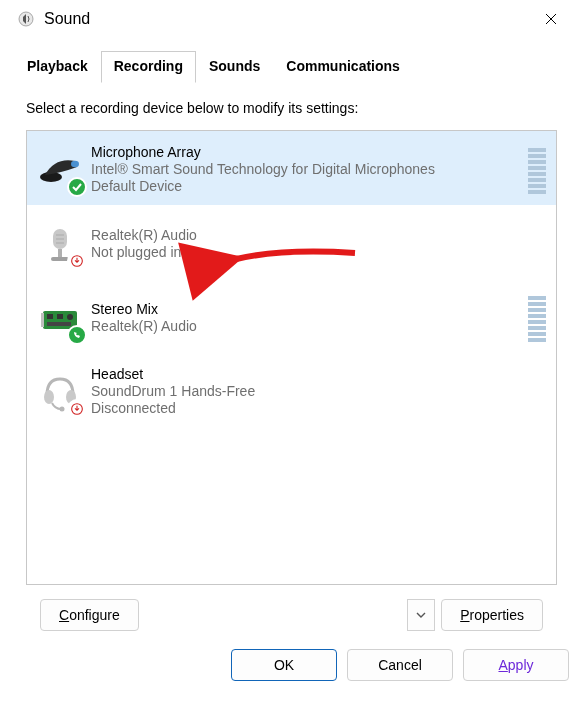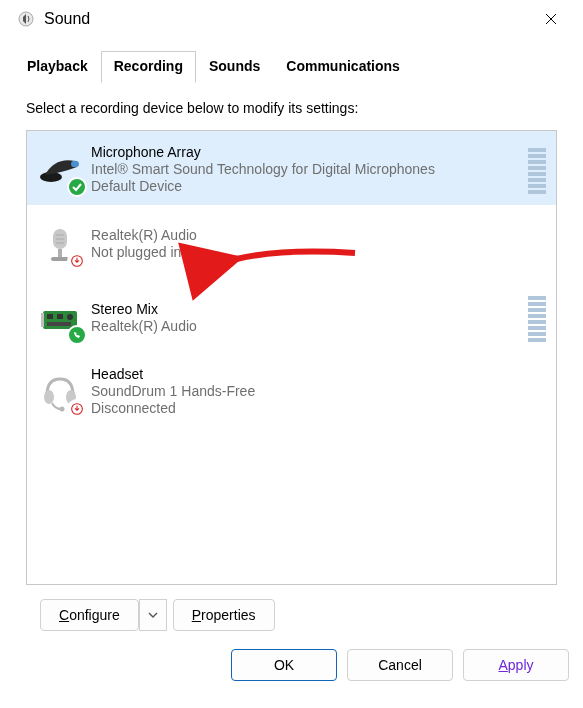--- a/index.html
+++ b/index.html
@@ -126,20 +126,21 @@
       gap: 2px;
       margin: 6px 2px 0 6px;
     }
     .level-meter .bar {
       height: 4px;
       background: #b0c7db;
     }
 
     .bottom-buttons {
       display: flex;
+      justify-content: space-between;
       padding: 14px 26px 0 26px;
     }
     .btn-group { display: flex; gap: 6px; align-items: stretch; }
     .win-button {
       font-family: inherit;
       font-size: 14px;
       background: #fdfdfd;
       border: 1px solid #d1d1d1;
       border-radius: 4px;
       padding: 6px 18px;

